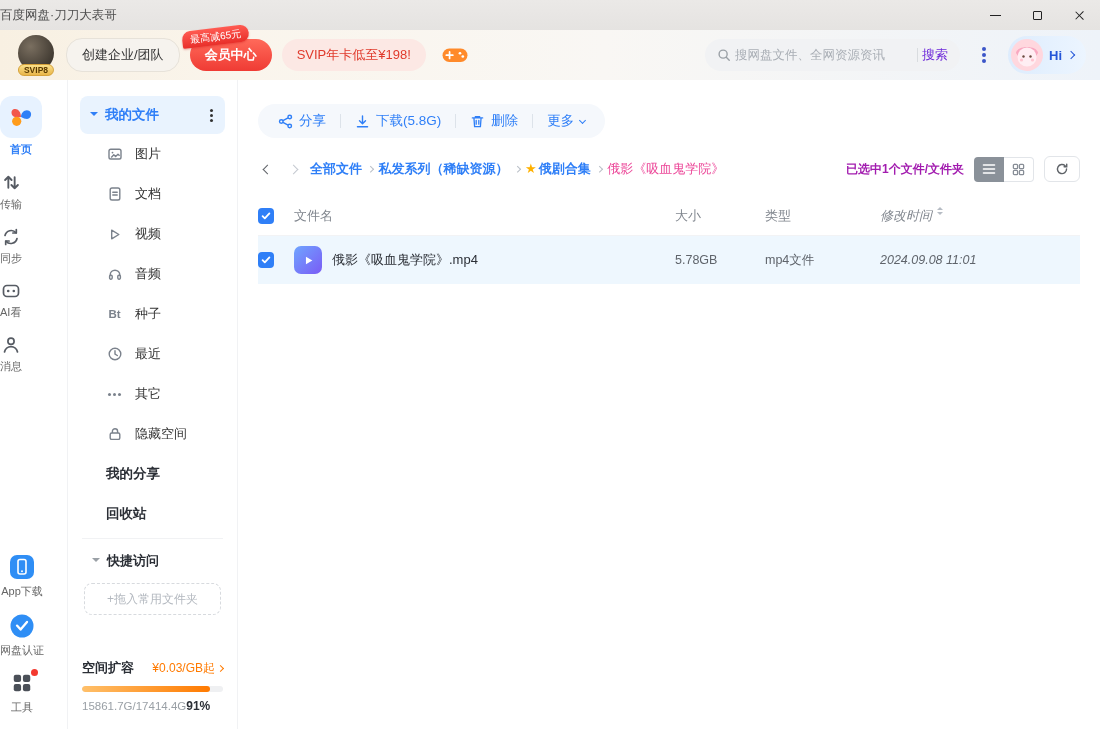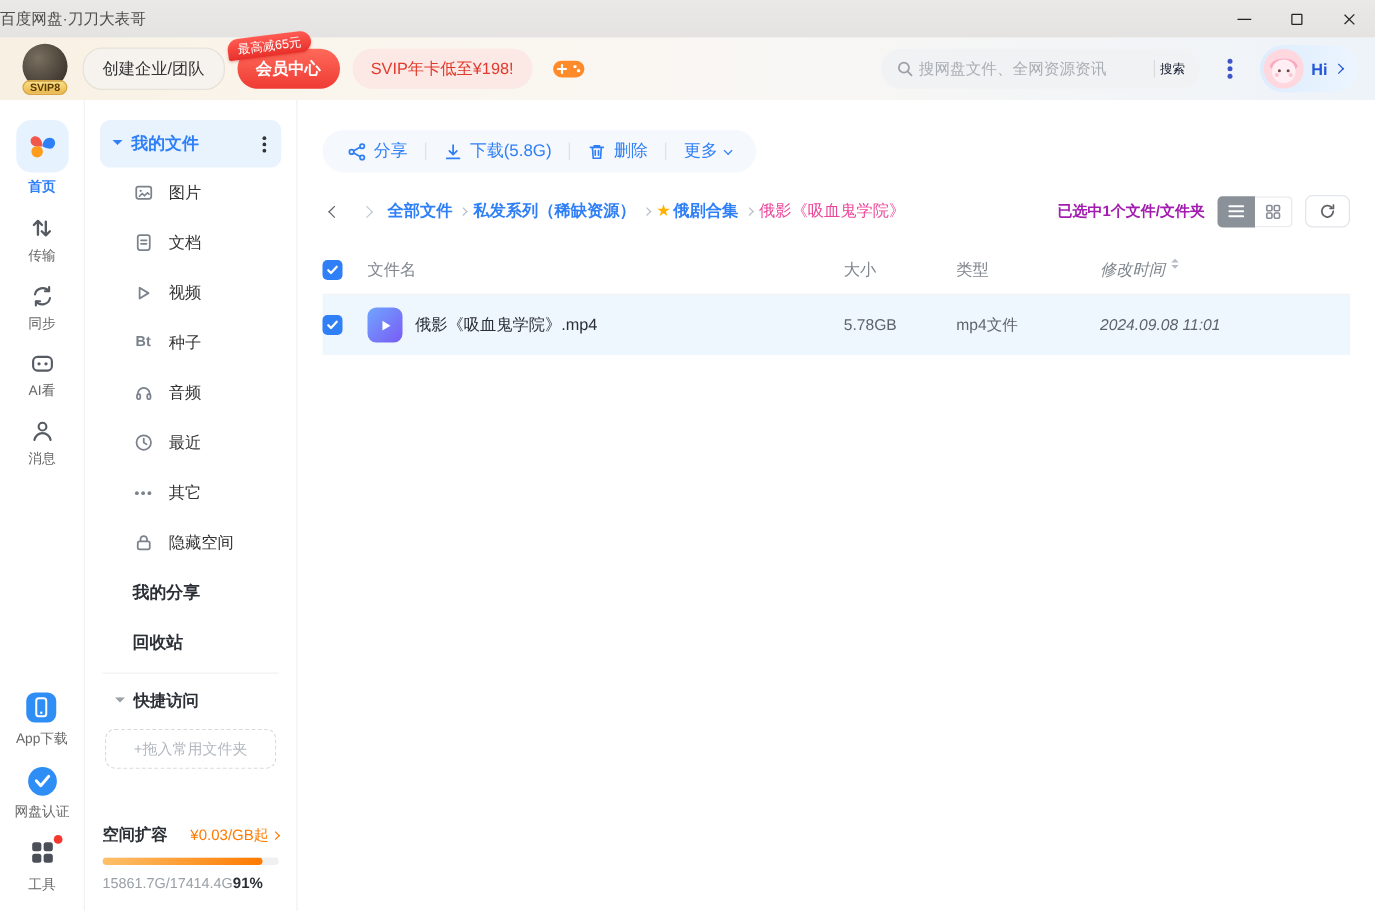--- a/index.html
+++ b/index.html
@@ -29,34 +29,34 @@
   .member-wrap { position:relative; }
   .member-center { background:linear-gradient(180deg,#ff6a5a,#ef3b34); color:#fff; font-weight:bold; border:none; }
   .member-ribbon { position:absolute; top:-11px; left:-8px; background:linear-gradient(#ff5b52,#e82f2a); color:#fff; font-size:10px; padding:1.5px 8px; border-radius:9px 9px 9px 2px; transform:rotate(-7deg); box-shadow:0 1px 2px rgba(200,30,30,.35); white-space:nowrap; }
   .svip-promo { background:#fce8e4; color:#e03a2c; border:none; font-weight:500; }
   .controller { margin-left:6px; display:flex; align-items:center; cursor:pointer; }
   .header-spacer { flex:1; }
   .searchbar { width:255px; height:32px; background:#f1f2f4; border-radius:16px; display:flex; align-items:center; padding:0 12px; gap:4px; flex:0 0 auto; }
   .searchbar input { flex:1; min-width:0; background:transparent; border:none; outline:none; font-size:12.5px; color:#5f6368; font-family:inherit; }
   .searchbar input::placeholder { color:#a9aeb5; }
   .search-div { width:1px; height:14px; background:#d9dcdf; }
-  .search-go { font-size:10px; color:#0f172a; cursor:pointer; white-space:nowrap; }
+  .search-go { font-size:13px; color:#6d28d9; cursor:pointer; white-space:nowrap; }
   .vdots { width:4px; height:4px; border-radius:50%; background:#3c55c8; box-shadow:0 -6px 0 #3c55c8, 0 6px 0 #3c55c8; margin:0 12px; cursor:pointer; flex:0 0 auto; }
   .user-pill { display:flex; align-items:center; gap:6px; background:linear-gradient(90deg,#ddecfd,#ecf5ff); border-radius:20px; padding:3px 12px 3px 3px; cursor:pointer; flex:0 0 auto; }
   .hi-label { color:#2456d8; font-weight:bold; font-size:13px; }
   .chev { display:inline-block; border-right:1.6px solid currentColor; border-bottom:1.6px solid currentColor; }
   .chev-r { width:6px; height:6px; transform:rotate(-45deg); }
   .chev-d { width:6px; height:6px; transform:rotate(45deg); margin-top:-3px; }
   .tri-d { width:0; height:0; border:4px solid transparent; border-top-color:currentColor; display:inline-block; margin-top:4px; }
 
   
   .app-body { flex:1; display:flex; min-height:0; }
 
   
-  .rail { width:68px; flex:0 0 auto; border-right:1px solid #f1f2f4; display:flex; flex-direction:column; align-items:center; padding:16px 0 14px; gap:15px; }
+  .rail { width:68px; flex:0 0 auto; border-right:1px solid #f1f2f4; display:flex; flex-direction:column; align-items:flex-start; padding:16px 0 14px; gap:15px; }
   .rail-item { display:flex; flex-direction:column; align-items:center; gap:4px; font-size:11px; color:#666; cursor:pointer; }
   .rail-item .ric { color:#565b63; display:flex; align-items:center; justify-content:center; }
   .rail-item.active .icon-box { background:#e7f2ff; }
   .icon-box { width:42px; height:42px; border-radius:12px; display:flex; align-items:center; justify-content:center; }
   .rail-item.active .rlabel { color:#2f7ff7; font-weight:bold; }
   .rail-bottom { margin-top:auto; display:flex; flex-direction:column; align-items:center; gap:14px; }
   .tools-wrap { position:relative; }
   .red-dot { position:absolute; top:-3px; right:-5px; width:7px; height:7px; border-radius:50%; background:#f3392f; }
 
   
@@ -307,32 +307,32 @@
       </div>
       <div class="cat-item">
         <span class="cat-ic">
           <svg width="15" height="15" viewBox="0 0 16 16" fill="none" stroke="currentColor" stroke-width="1.5" stroke-linejoin="round">
               <path d="M5 3.4v9.2L12.6 8z"></path>
             </svg>
         </span>
         <span>视频</span>
       </div>
       <div class="cat-item">
-        <span class="cat-ic bt-glyph">Bt</span>
-        <span>种子</span>
-      </div>
-      <div class="cat-item">
         <span class="cat-ic">
           <svg width="16" height="16" viewBox="0 0 16 16" fill="none" stroke="currentColor" stroke-width="1.4" stroke-linecap="round">
               <path d="M3.2 9.6V9a4.8 4.8 0 0 1 9.6 0v.6"></path>
               <rect x="2.6" y="9.2" width="2.6" height="4" rx="1.1"></rect>
               <rect x="10.8" y="9.2" width="2.6" height="4" rx="1.1"></rect>
             </svg>
         </span>
         <span>音频</span>
+      </div>
+      <div class="cat-item">
+        <span class="cat-ic bt-glyph">Bt</span>
+        <span>种子</span>
       </div>
       <div class="cat-item">
         <span class="cat-ic">
           <svg width="16" height="16" viewBox="0 0 16 16" fill="none" stroke="currentColor" stroke-width="1.4" stroke-linecap="round">
               <circle cx="8" cy="8" r="5.8"></circle>
               <path d="M8 4.8V8l2.3 1.5"></path>
             </svg>
         </span>
         <span>最近</span>
       </div>

